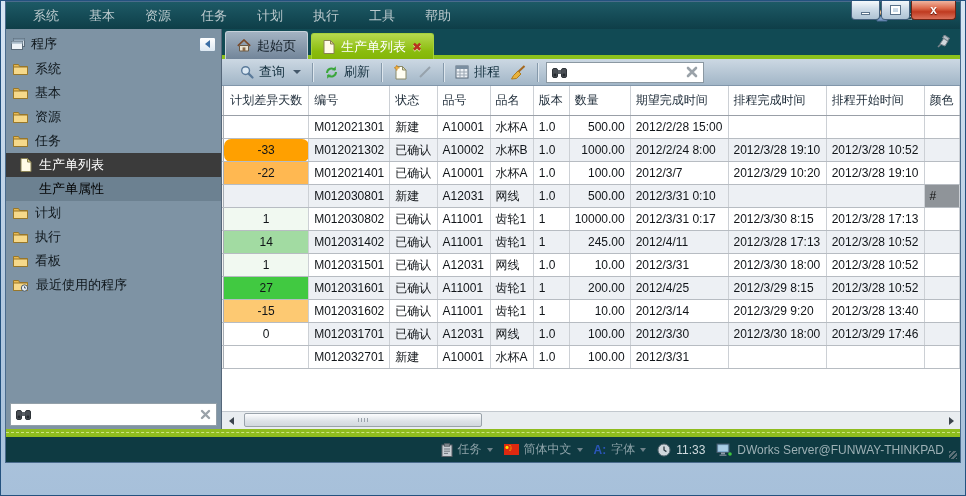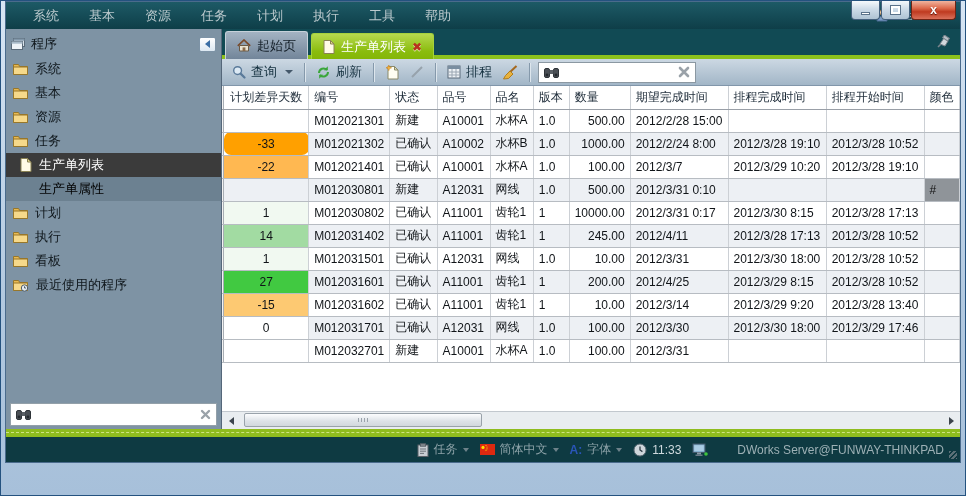--- a/index.html
+++ b/index.html
@@ -53,31 +53,31 @@
   .tabstrip { flex:0 0 30px; background:#114a54; display:flex; align-items:flex-end; padding-left:3px; position:relative; }
   .tabstrip::after { content:""; position:absolute; left:0; right:0; bottom:0; height:4px; background:#8cc11c; }
   .tab { display:flex; align-items:center; gap:6px; padding:0 11px; height:26px; margin-right:3px;
     border-radius:3px 3px 0 0; position:relative; z-index:1; font-size:13px; cursor:default; }
   .tab.inactive { background:linear-gradient(#a3b3c2,#72859a); border:1px solid #c6d1da; border-bottom:none; color:#141f28; height:28px; }
   .tab.active { background:linear-gradient(#b6d94e,#8abc0e 70%,#84b607); border:1px solid #a5d23c; border-bottom:none; color:#fff; }
   .tab .tab-close { color:#b8311f; font-weight:bold; font-size:12px; line-height:1; text-shadow:0 1px 0 #d8eea0; }
   .pin-btn { position:absolute; right:9px; top:6px; z-index:2; }
 
   .toolbar { flex:0 0 27px; background:linear-gradient(#ccd8e3,#a2b6c7); border-bottom:1px solid #8196aa;
-    display:flex; align-items:center; padding:0 7px; gap:4px; font-size:13px; color:#14303f; }
+    display:flex; align-items:center; padding:0 15px; gap:4px; font-size:13px; color:#14303f; }
   .tb-btn { display:flex; align-items:center; gap:5px; padding:2px 3px; cursor:default; }
   .tb-caret { width:0; height:0; border-left:4px solid transparent; border-right:4px solid transparent; border-top:4px solid #44586a; margin-left:3px; }
   .tb-sep { width:1px; height:19px; background:#8599ab; box-shadow:1px 0 0 #dde6ed; margin:0 4px; }
   .tb-search { display:flex; align-items:center; background:#fff; border:1px solid #8b98a2; height:21px; width:158px; padding:0 5px; gap:4px; }
   .tb-search input { border:none; outline:none; flex:1; min-width:0; font-size:12px; font-family:inherit; }
 
   
   .tablewrap { flex:1; min-height:0; overflow:hidden; background:#fff; }
   table { border-collapse:collapse; table-layout:fixed; font-size:12px; color:#101418; }
-  th { font-weight:normal; height:23px; padding:0 5px; text-align:left; white-space:nowrap; overflow:hidden;
+  th { font-weight:normal; height:23px; padding:6px 5px; text-align:left; white-space:nowrap; overflow:hidden;
     color:#1d2b38; background:#fff; border-right:1px solid #ccd0d5; border-bottom:1px solid #999fa7; }
   th.c { text-align:center; }
   td { height:23px; padding:0 5px; white-space:nowrap; overflow:hidden;
     border-right:1px solid #ccd0d5; border-bottom:1px solid #b7bcc2; background:#fff; }
   tbody tr:nth-child(even) td { background:#edf0f4; }
   td.ind, th.ind { background:#f3f3f3 !important; border-right:1px solid #a8aeb4; padding:0; }
   td.ind { position:relative; }
   td.diff { text-align:center; }
   td.qty { text-align:right; }
   td.o3 { background:#ffa000 !important;border-radius:7px; }
@@ -101,21 +101,21 @@
     background:repeating-linear-gradient(90deg,#9aa3ab 0 1px,transparent 1px 3px); }
 
   
   .greenstrip { flex:0 0 8px; background:#8fbc1e; position:relative; }
   .greenstrip::after { content:""; position:absolute; left:0; right:0; top:3px; border-top:1px dashed #cfe185; }
   .statusbar { flex:0 0 25px; background:#0e3a42; display:flex; align-items:center; justify-content:flex-end;
     color:#8ea3a9; font-size:12px; padding:0 16px 0 8px; gap:11px; position:relative; }
   .sb-group { display:flex; align-items:center; gap:5px; }
   .sb-caret { width:0; height:0; border-left:3.5px solid transparent; border-right:3.5px solid transparent; border-top:4px solid #6d828a; }
   .sb-time { color:#cfdade; }
-  .sb-server { color:#9db0b5;margin-left:24px; }
+  .sb-server { color:#9db0b5; }
   .sb-grip { position:absolute; right:3px; bottom:3px; width:8px; height:8px;
     background:repeating-linear-gradient(135deg,#5a7077 0 1.5px,transparent 1.5px 3.5px); }
   .fontA { color:#2a55b8; font-weight:bold; font-size:12px; }
   .icon { display:inline-flex; align-items:center; justify-content:center; line-height:0; }
 </style>
 </head>
 <body>
 
 <div class="window">
 

